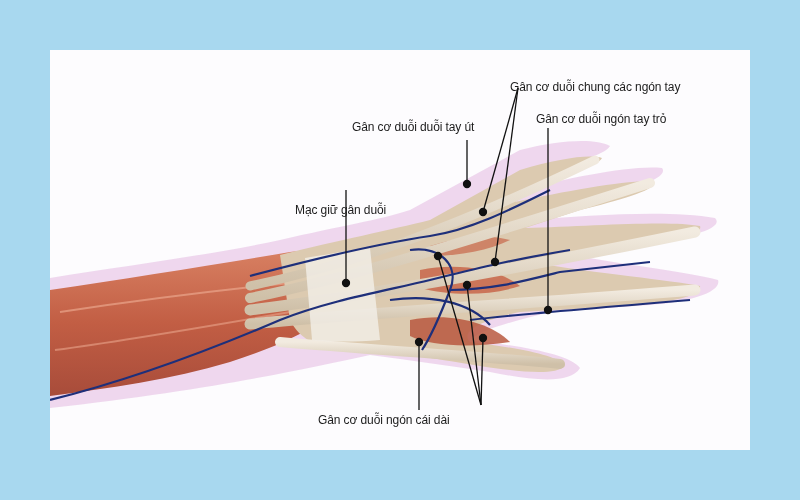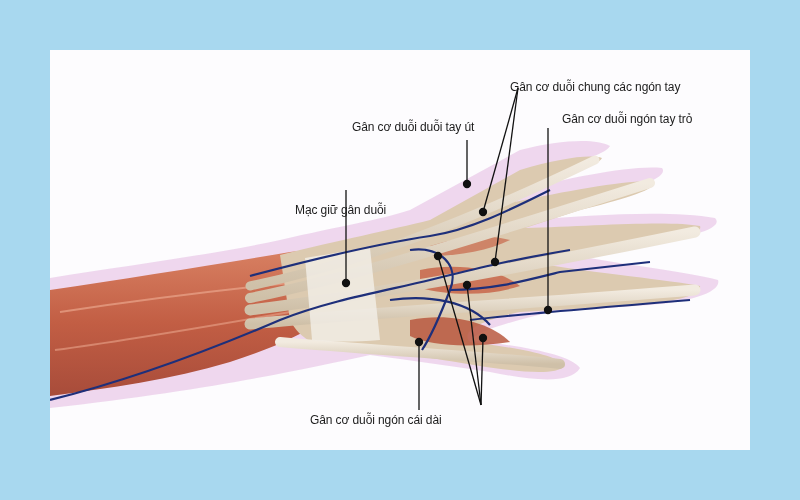--- a/index.html
+++ b/index.html
@@ -78,17 +78,17 @@
       <circle cx="498" cy="260" r="3.5"></circle>
       <circle cx="296" cy="233" r="3.5"></circle>
       <circle cx="369" cy="292" r="3.5"></circle>
       <circle cx="388" cy="206" r="3.5"></circle>
       <circle cx="417" cy="235" r="3.5"></circle>
       <circle cx="433" cy="288" r="3.5"></circle>
     </g>
   </svg>
 
   <div class="label" style="left:460px;top:30px;">Gân cơ duỗi chung các ngón tay</div>
-  <div class="label" style="left:512px;top:62px;">Gân cơ duỗi ngón tay trỏ</div>
+  <div class="label" style="left:486px;top:62px;">Gân cơ duỗi ngón tay trỏ</div>
   <div class="label" style="left:302px;top:70px;">Gân cơ duỗi duỗi tay út</div>
   <div class="label" style="left:245px;top:117px;margin-top:36px;">Mạc giữ gân duỗi</div>
-  <div class="label" style="left:260px;top:363px;">Gân cơ duỗi ngón cái dài</div>
+  <div class="label" style="left:268px;top:363px;">Gân cơ duỗi ngón cái dài</div>
 </div>
 
 </body></html>

